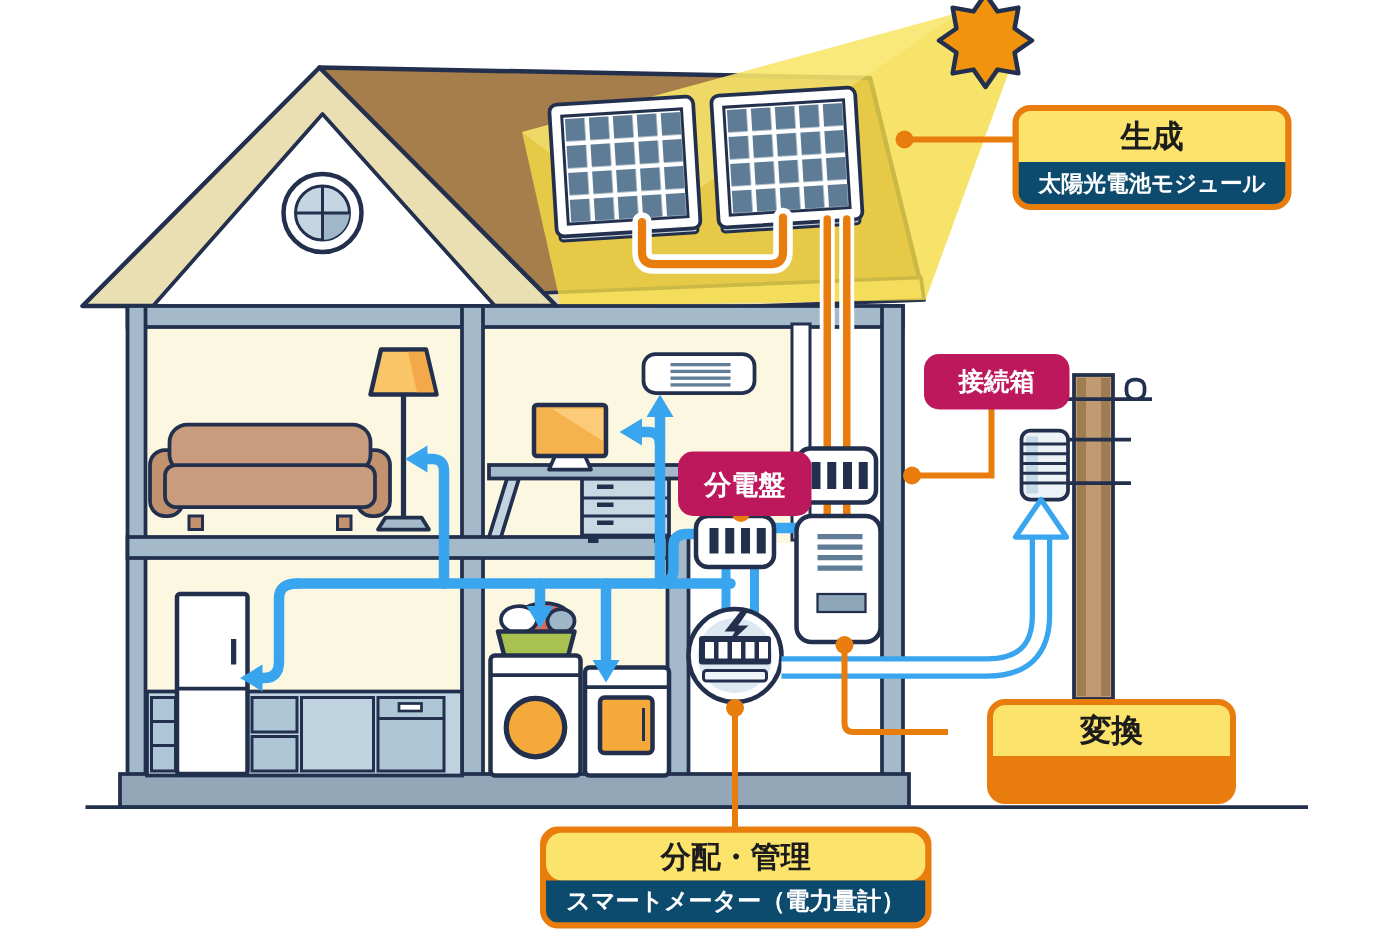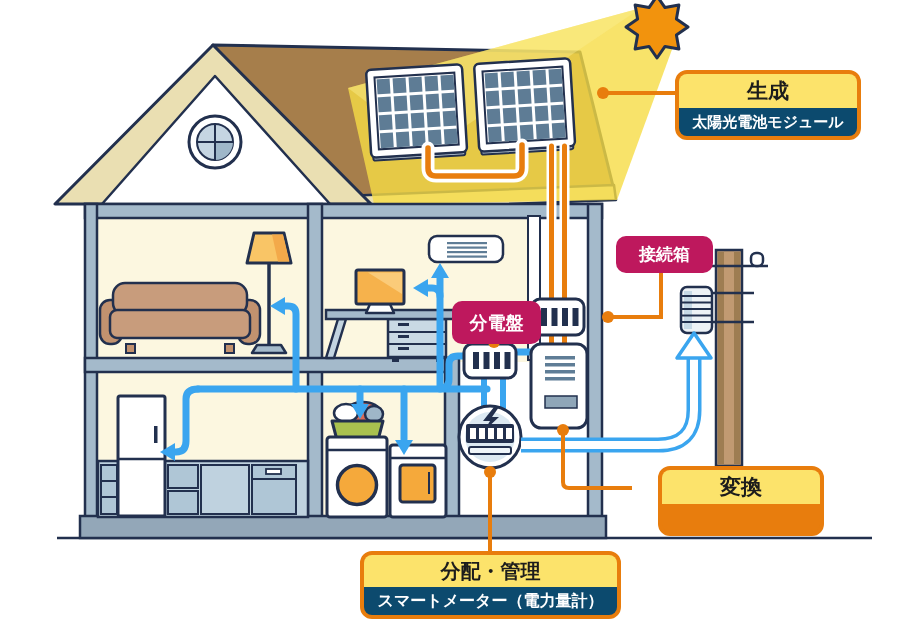--- a/index.html
+++ b/index.html
@@ -16,21 +16,21 @@
           font-weight:bold;z-index:5;text-align:center;}
   #co-generation{left:675px;top:70px;width:186px;height:70px;}
   #co-generation .t{height:34px;font-size:21px;}
   #co-generation .s{height:28px;font-size:15px;}
   #co-junction{left:616px;top:236px;width:97px;height:37px;font-size:17px;}
   #co-board{left:452px;top:301px;width:89px;height:43px;font-size:18px;}
   #co-conversion{left:630px;top:466px;width:166px;height:70px;margin-left:28px;}
   #co-conversion .t{height:34px;font-size:21px;}
   #co-conversion .s{height:28px;font-size:15px;}
   #co-mgmt{left:360px;top:551px;width:261px;height:68px;}
-  #co-mgmt .t{height:32px;font-size:20px;}
+  #co-mgmt .t{height:32px;font-size:20px;border-radius:11px;}
   #co-mgmt .s{height:28px;font-size:16px;text-align:center;}
 </style>
 </head>
 <body>
 
 <div id="stage">
 
 <svg id="art" width="920" height="627" viewBox="0 0 920 627">
   <defs>
     <pattern id="cells" x="10" y="10" width="16" height="18" patternUnits="userSpaceOnUse">

